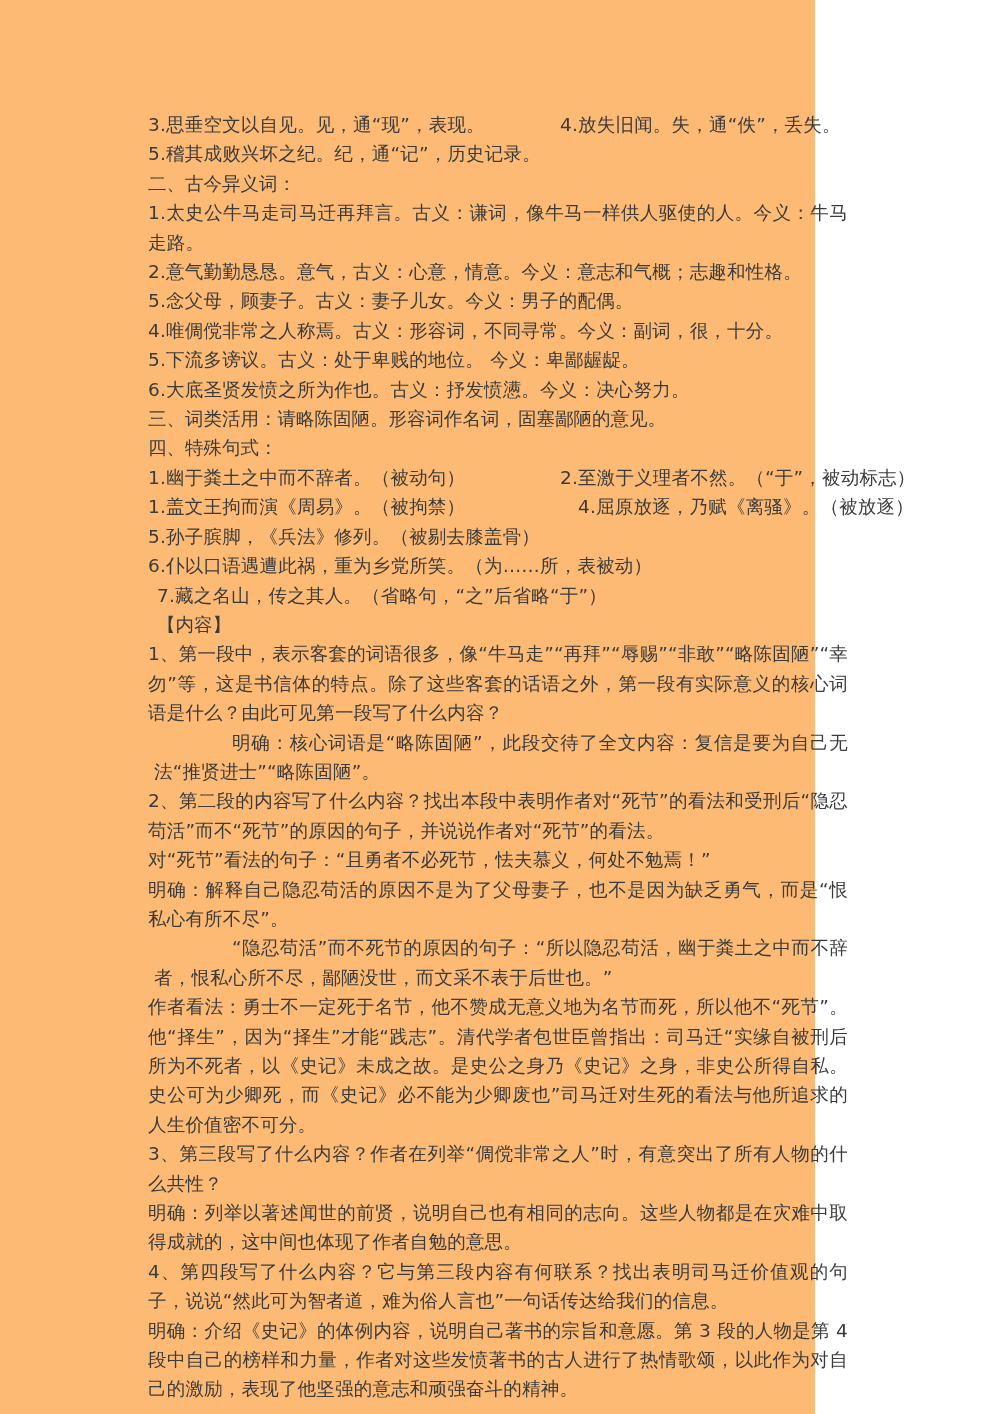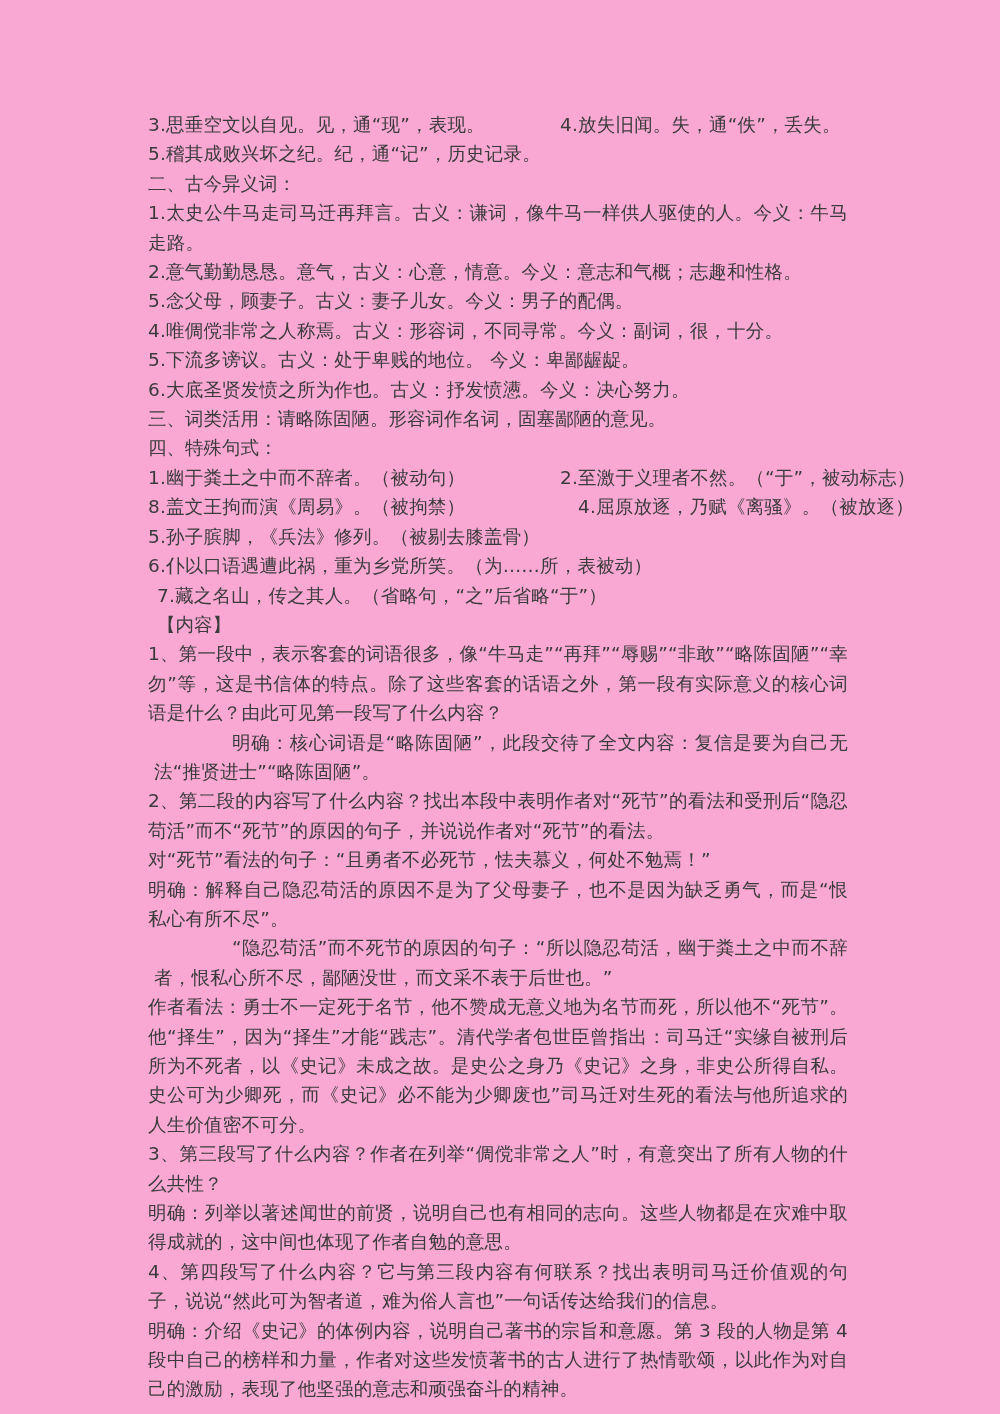--- a/index.html
+++ b/index.html
@@ -10,23 +10,23 @@
   }
   body {
     width: 1000px;
     height: 1414px;
     font-family: "DejaVu Sans", "Liberation Sans", sans-serif;
     color: #3b3b3b;
     overflow: hidden;
   }
   .page {
     position: relative;
-    width: 1000px;
+    width: 815px;
     height: 1414px;
-    background: #f9a8d4;
+    background: #fdba74;
     box-sizing: border-box;
   }
   .doc-body {
     position: absolute;
     left: 148px;
     top: 110px;
     width: 700px;
   }
   .line {
     font-size: 18.5px;
@@ -106,21 +106,21 @@
     <div class="para">6.大底圣贤发愤之所为作也。古义：抒发愤懑。今义：决心努力。</div>
 
     <div class="section-head">三、词类活用：请略陈固陋。形容词作名词，固塞鄙陋的意见。</div>
 
     <div class="section-head">四、特殊句式：</div>
     <div class="row2">
       <span class="col-a">1.幽于粪土之中而不辞者。（被动句）</span>
       <span class="col-b">2.至激于义理者不然。（“于”，被动标志）</span>
     </div>
     <div class="row2 wide-a">
-      <span class="col-a">8.盖文王拘而演《周易》。（被拘禁）</span>
+      <span class="col-a">1.盖文王拘而演《周易》。（被拘禁）</span>
       <span class="col-b">4.屈原放逐，乃赋《离骚》。（被放逐）</span>
     </div>
     <div class="line">5.孙子膑脚，《兵法》修列。（被剔去膝盖骨）</div>
     <div class="line">6.仆以口语遇遭此祸，重为乡党所笑。（为……所，表被动）</div>
     <div class="line indent-small">7.藏之名山，传之其人。（省略句，“之”后省略“于”）</div>
 
     <div class="section-head indent-small">【内容】</div>
     <div class="para">1、第一段中，表示客套的词语很多，像“牛马走”“再拜”“辱赐”“非敢”“略陈固陋”“幸勿”等，这是书信体的特点。除了这些客套的话语之外，第一段有实际意义的核心词语是什么？由此可见第一段写了什么内容？</div>
     <div class="para hang">明确：核心词语是“略陈固陋”，此段交待了全文内容：复信是要为自己无法“推贤进士”“略陈固陋”。</div>
     <div class="para">2、第二段的内容写了什么内容？找出本段中表明作者对“死节”的看法和受刑后“隐忍苟活”而不“死节”的原因的句子，并说说作者对“死节”的看法。</div>

